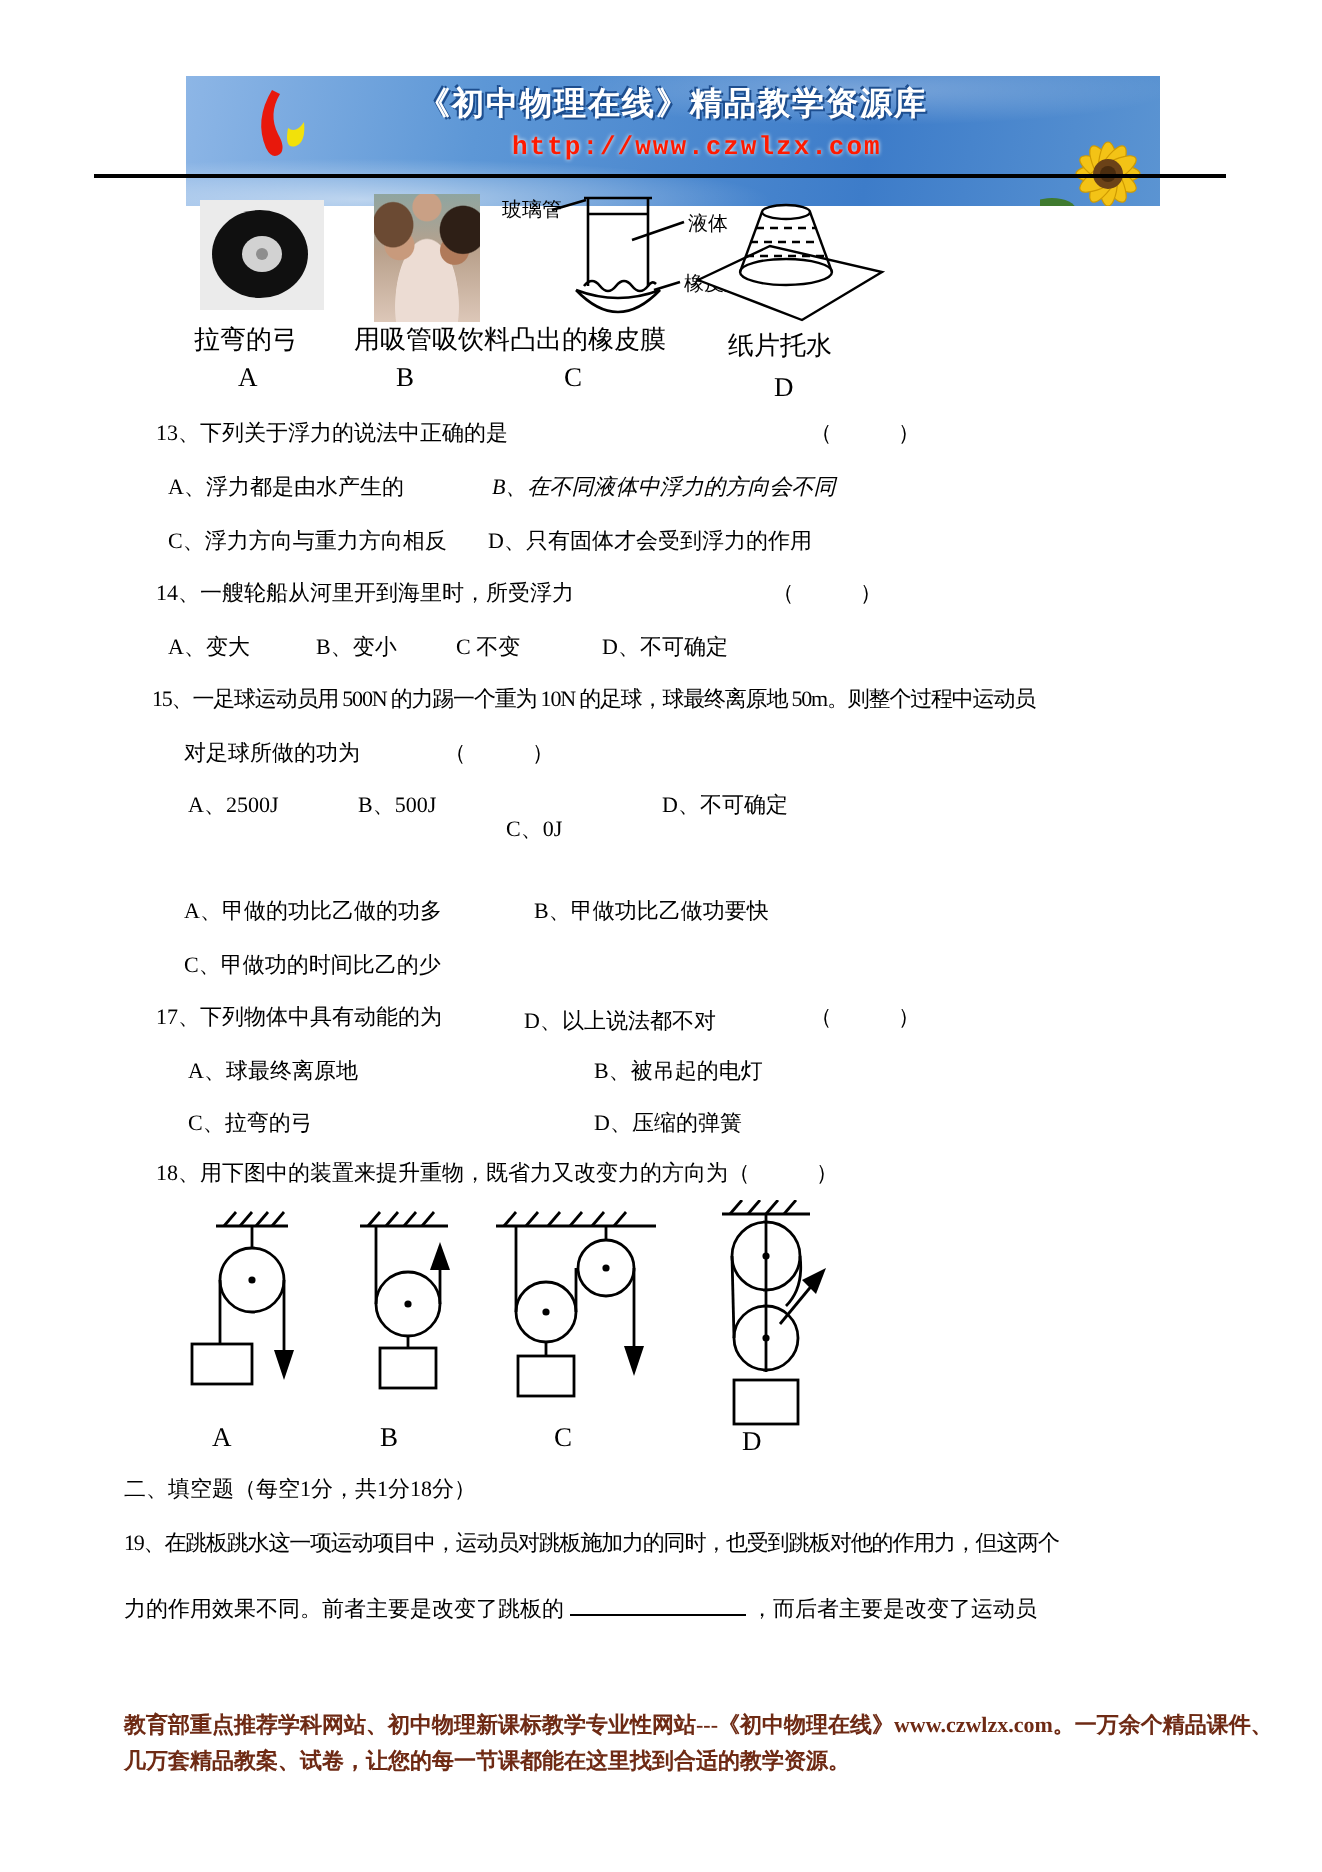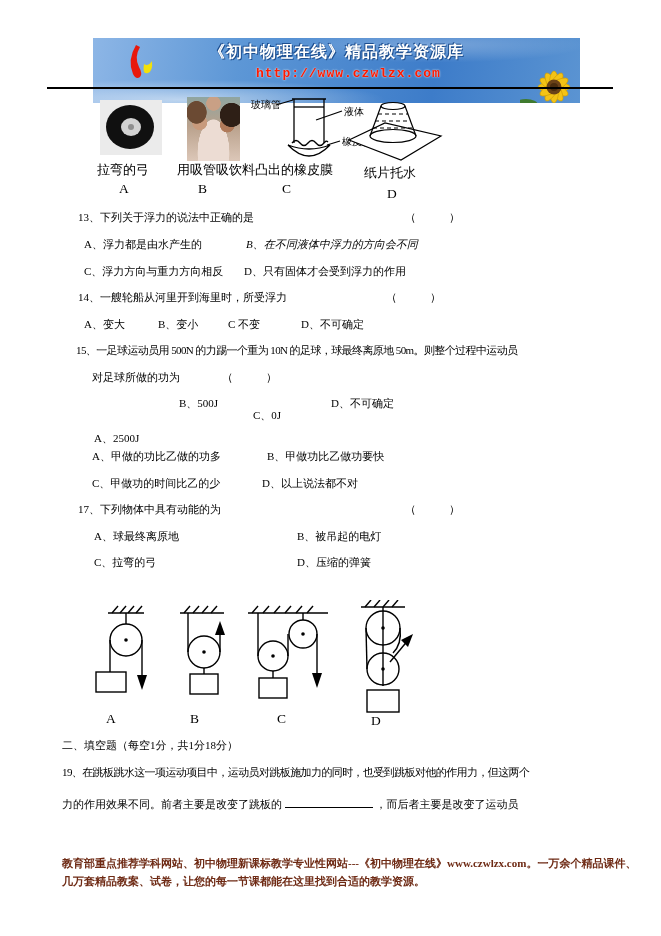--- a/index.html
+++ b/index.html
@@ -128,37 +128,38 @@
   <div class="abs t" style="left:78px;top:292px;">14、一艘轮船从河里开到海里时，所受浮力</div>
   <div class="abs t" style="left:386px;top:292px;">（　　　）</div>
   <div class="abs t" style="left:84px;top:319px;">A、变大</div>
   <div class="abs t" style="left:158px;top:319px;">B、变小</div>
   <div class="abs t" style="left:228px;top:319px;">C 不变</div>
   <div class="abs t" style="left:301px;top:319px;">D、不可确定</div>
 
   <div class="abs t tight" style="left:76px;top:345px;">15、一足球运动员用 500N 的力踢一个重为 10N 的足球，球最终离原地 50m。则整个过程中运动员</div>
   <div class="abs t" style="left:92px;top:372px;">对足球所做的功为</div>
   <div class="abs t" style="left:222px;top:372px;">（　　　）</div>
-  <div class="abs t" style="left:94px;top:398px;margin-top:35px;">A、2500J</div>
+  <div class="abs t" style="left:94px;top:398px;">A、2500J</div>
   <div class="abs t" style="left:179px;top:398px;">B、500J</div>
   <div class="abs t" style="left:253px;top:410px;">C、0J</div>
   <div class="abs t" style="left:331px;top:398px;">D、不可确定</div>
 
   <div class="abs t" style="left:92px;top:451px;">A、甲做的功比乙做的功多</div>
   <div class="abs t" style="left:267px;top:451px;">B、甲做功比乙做功要快</div>
   <div class="abs t" style="left:92px;top:478px;">C、甲做功的时间比乙的少</div>
-  <div class="abs t" style="left:262px;top:478px;">D、以上说法都不对</div>
+  <div class="abs t" style="left:262px;top:506px;">D、以上说法都不对</div>
 
   <div class="abs t" style="left:78px;top:504px;">17、下列物体中具有动能的为</div>
   <div class="abs t" style="left:405px;top:504px;">（　　　）</div>
   <div class="abs t" style="left:94px;top:531px;">A、球最终离原地</div>
   <div class="abs t" style="left:297px;top:531px;">B、被吊起的电灯</div>
   <div class="abs t" style="left:94px;top:557px;">C、拉弯的弓</div>
   <div class="abs t" style="left:297px;top:557px;">D、压缩的弹簧</div>
 
+  <div class="abs t" style="left:78px;top:582px;">18、用下图中的装置来提升重物，既省力又改变力的方向为（　　　）</div>
 
   <svg class="abs" style="left:86px;top:604px;" width="78" height="104" viewBox="0 0 78 104">
     <g stroke="#000" stroke-width="1.4" fill="none">
       <line x1="22" y1="9" x2="58" y2="9"></line>
       <line x1="26" y1="9" x2="32" y2="2"></line>
         <line x1="34" y1="9" x2="40" y2="2"></line>
       <line x1="42" y1="9" x2="48" y2="2"></line>
         <line x1="50" y1="9" x2="56" y2="2"></line>
       <line x1="40" y1="9" x2="40" y2="20"></line>
       <circle cx="40" cy="36" r="16"></circle>

